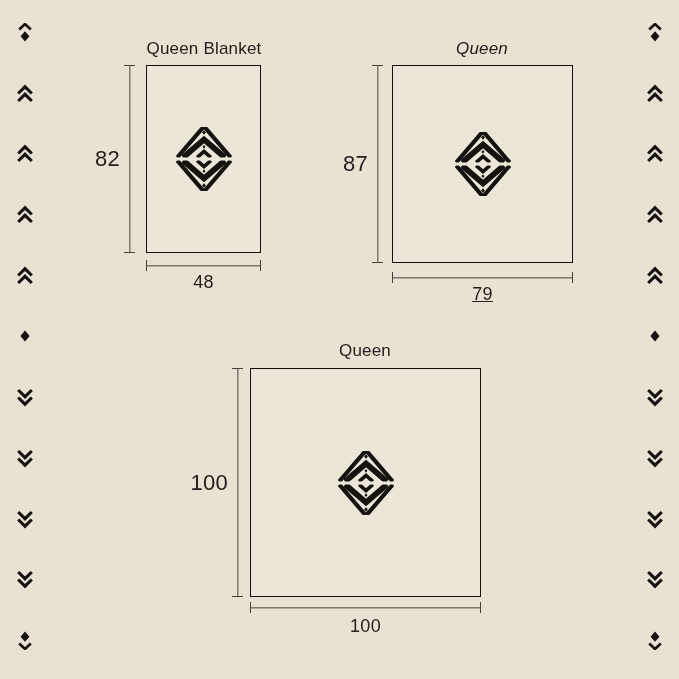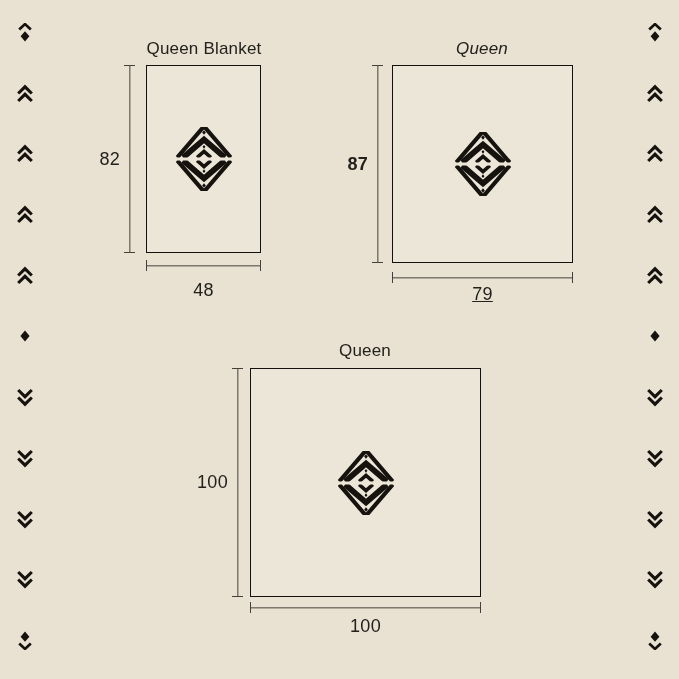--- a/index.html
+++ b/index.html
@@ -46,38 +46,38 @@
   .hdim{
     position:absolute;box-sizing:border-box;
     border-left:1.3px solid var(--line);border-right:1.3px solid var(--line);
   }
   .hdim::before{
     content:"";position:absolute;top:50%;left:0;right:0;height:1.3px;
     background:var(--line);transform:translateY(-50%);
   }
   .vlabel{
     position:absolute;display:flex;align-items:center;justify-content:flex-end;
-    font-size:18px;letter-spacing:.3px;color:var(--text);
+    font-size:22px;letter-spacing:.3px;color:var(--text);
   }
   .hlabel{
     position:absolute;text-align:center;font-size:18px;letter-spacing:.3px;color:var(--text);
   }
 
   
   .d-throw .title  {left:116px;top:39px;width:176px;}
   .d-throw .blanket{left:146px;top:65px;width:115px;height:188px;}
   .d-throw .vdim   {left:124px;top:65px;width:11px;height:188px;}
   .d-throw .vlabel {left:82px; top:65px;width:38px;height:188px;}
   .d-throw .hdim   {left:146px;top:260px;width:115px;height:11px;}
-  .d-throw .hlabel {left:146px;top:280px;width:115px;}
+  .d-throw .hlabel {left:146px;top:272px;width:115px;}
 
   .d-queen .title  {left:402px;top:39px;width:160px;font-style:italic;}
   .d-queen .blanket{left:392px;top:65px;width:181px;height:198px;}
   .d-queen .vdim   {left:372px;top:65px;width:11px;height:198px;}
-  .d-queen .vlabel {left:330px;top:65px;width:38px;height:198px;font-weight:bold;}
+  .d-queen .vlabel {left:330px;top:65px;width:38px;height:198px;}
   .d-queen .hdim   {left:392px;top:272px;width:181px;height:11px;}
   .d-queen .hlabel {left:392px;top:284px;width:181px;text-decoration:underline;}
 
   .d-king .title  {left:285px;top:341px;width:160px;}
   .d-king .blanket{left:250px;top:368px;width:231px;height:229px;}
   .d-king .vdim   {left:232px;top:368px;width:11px;height:229px;}
   .d-king .vlabel {left:186px;top:368px;width:42px;height:229px;}
   .d-king .hdim   {left:250px;top:602px;width:231px;height:11px;}
   .d-king .hlabel {left:250px;top:616px;width:231px;}
 </style>

